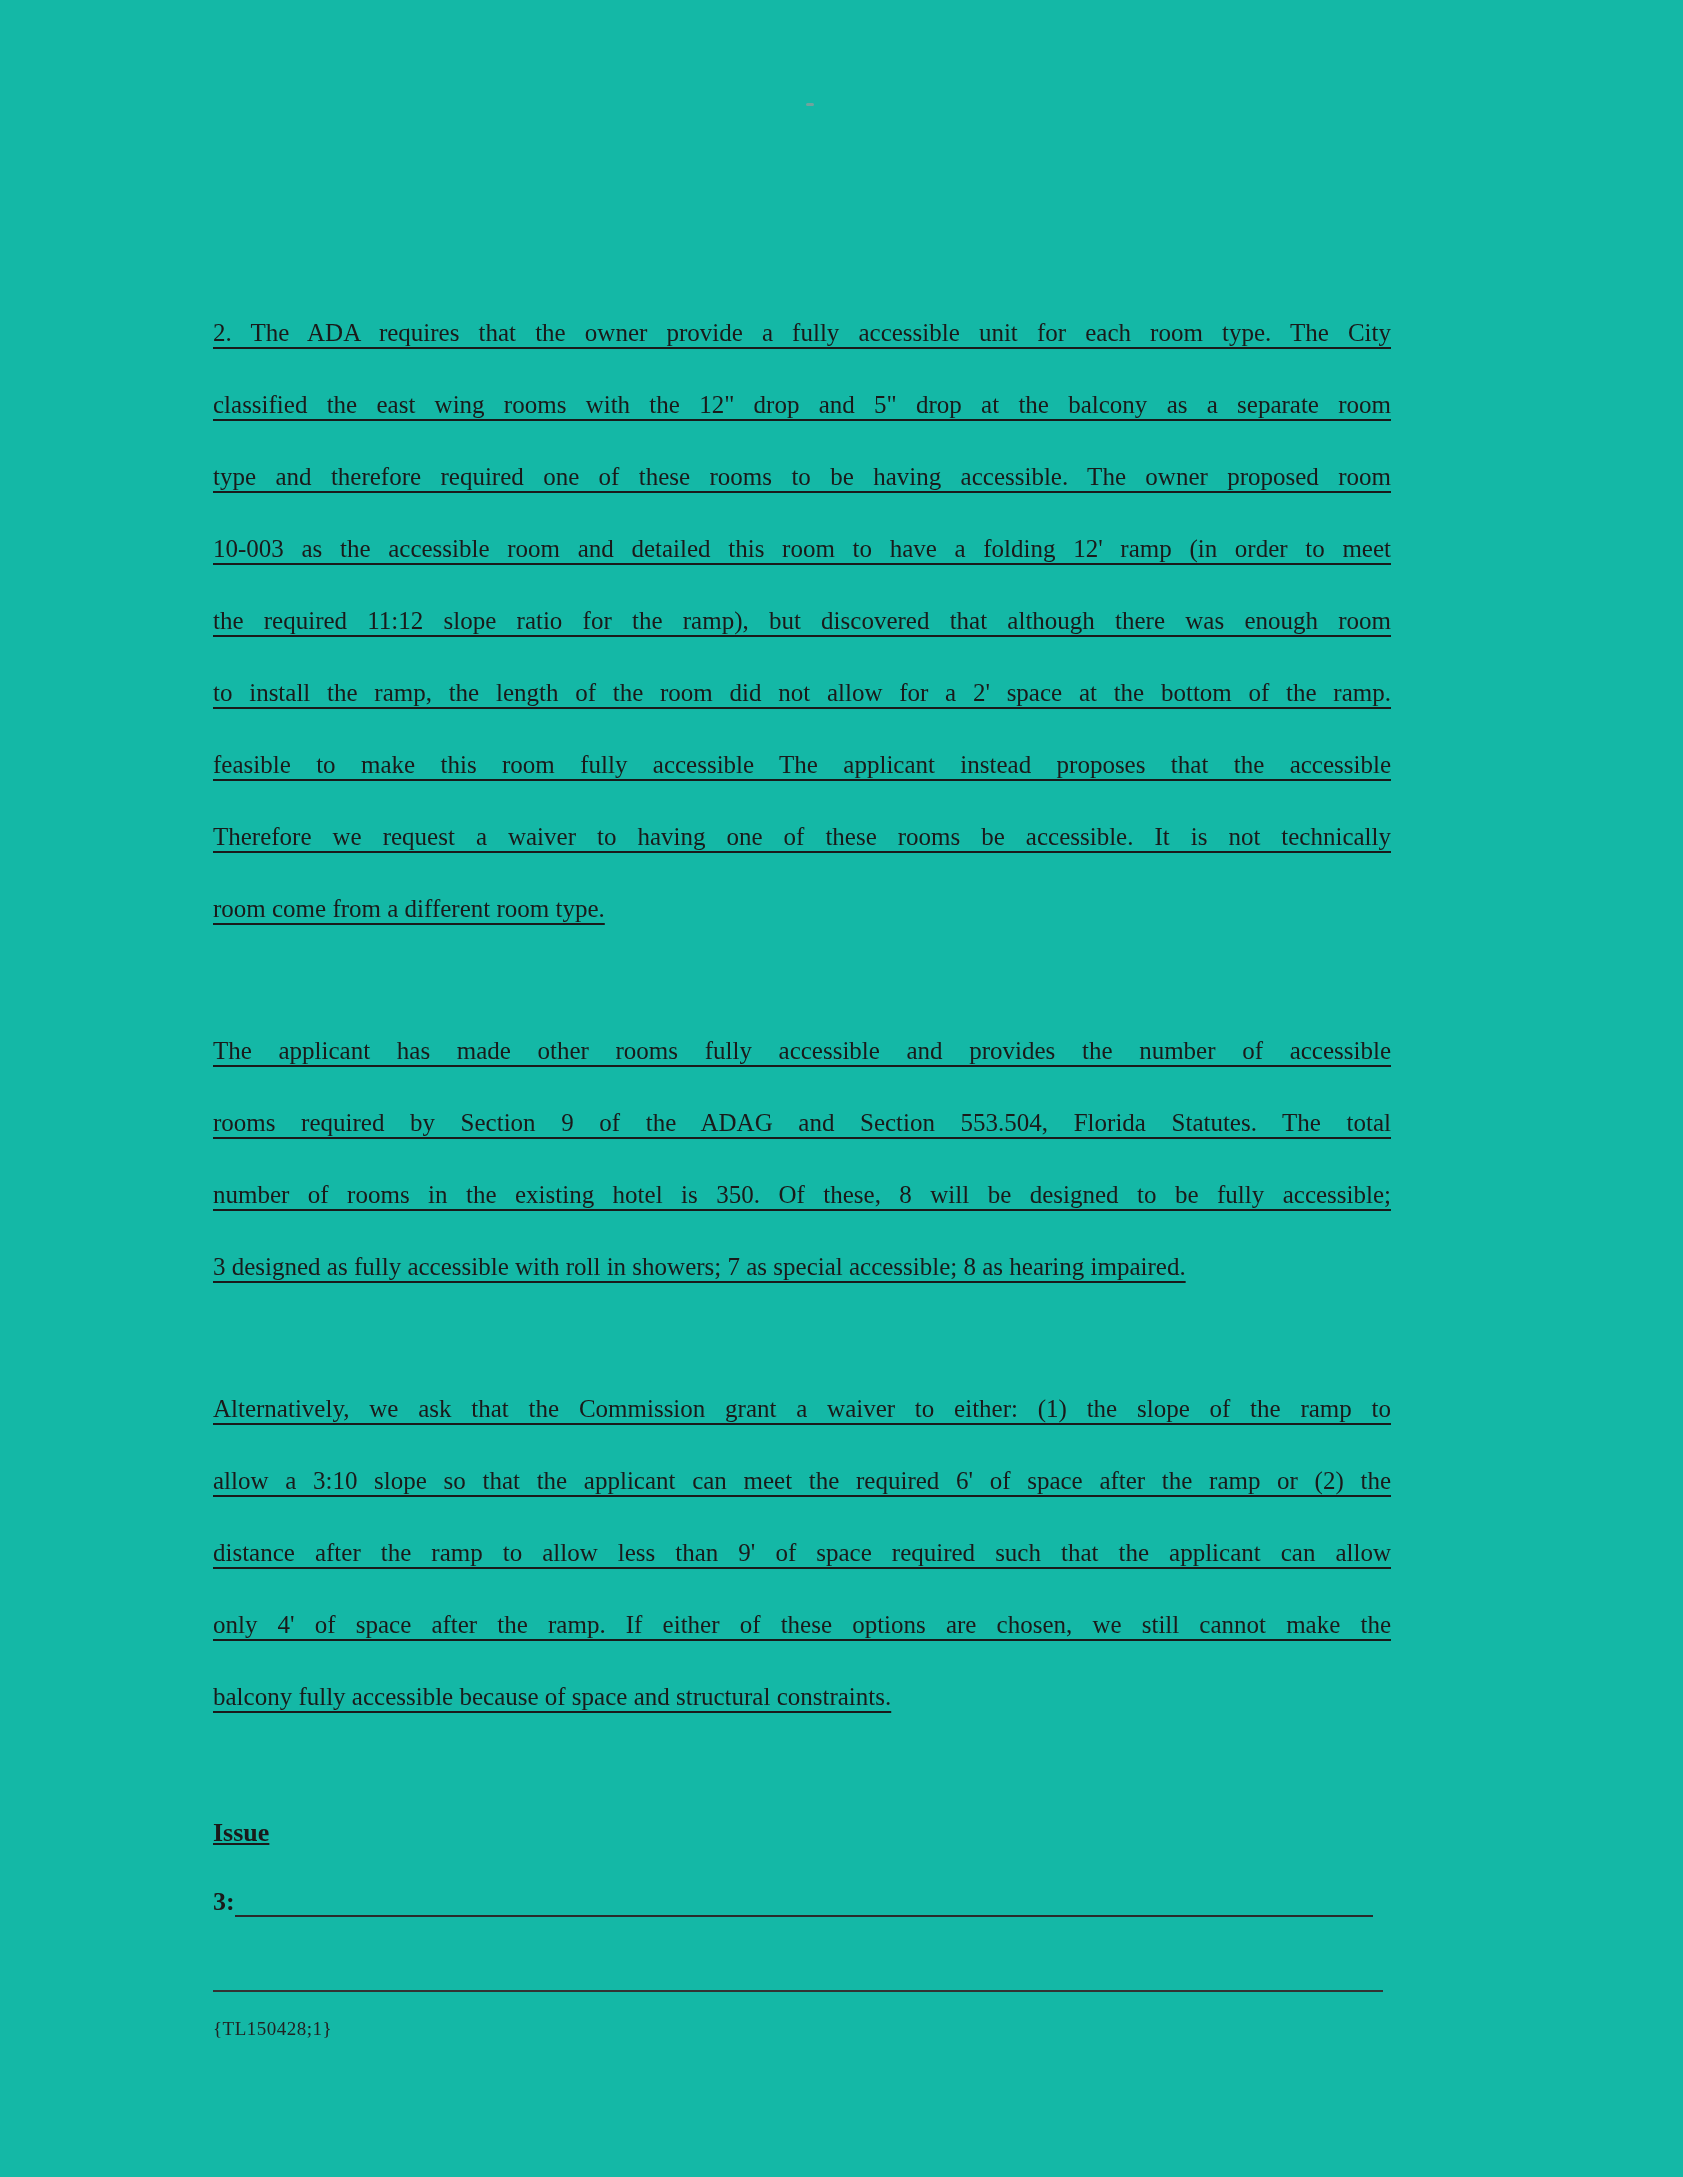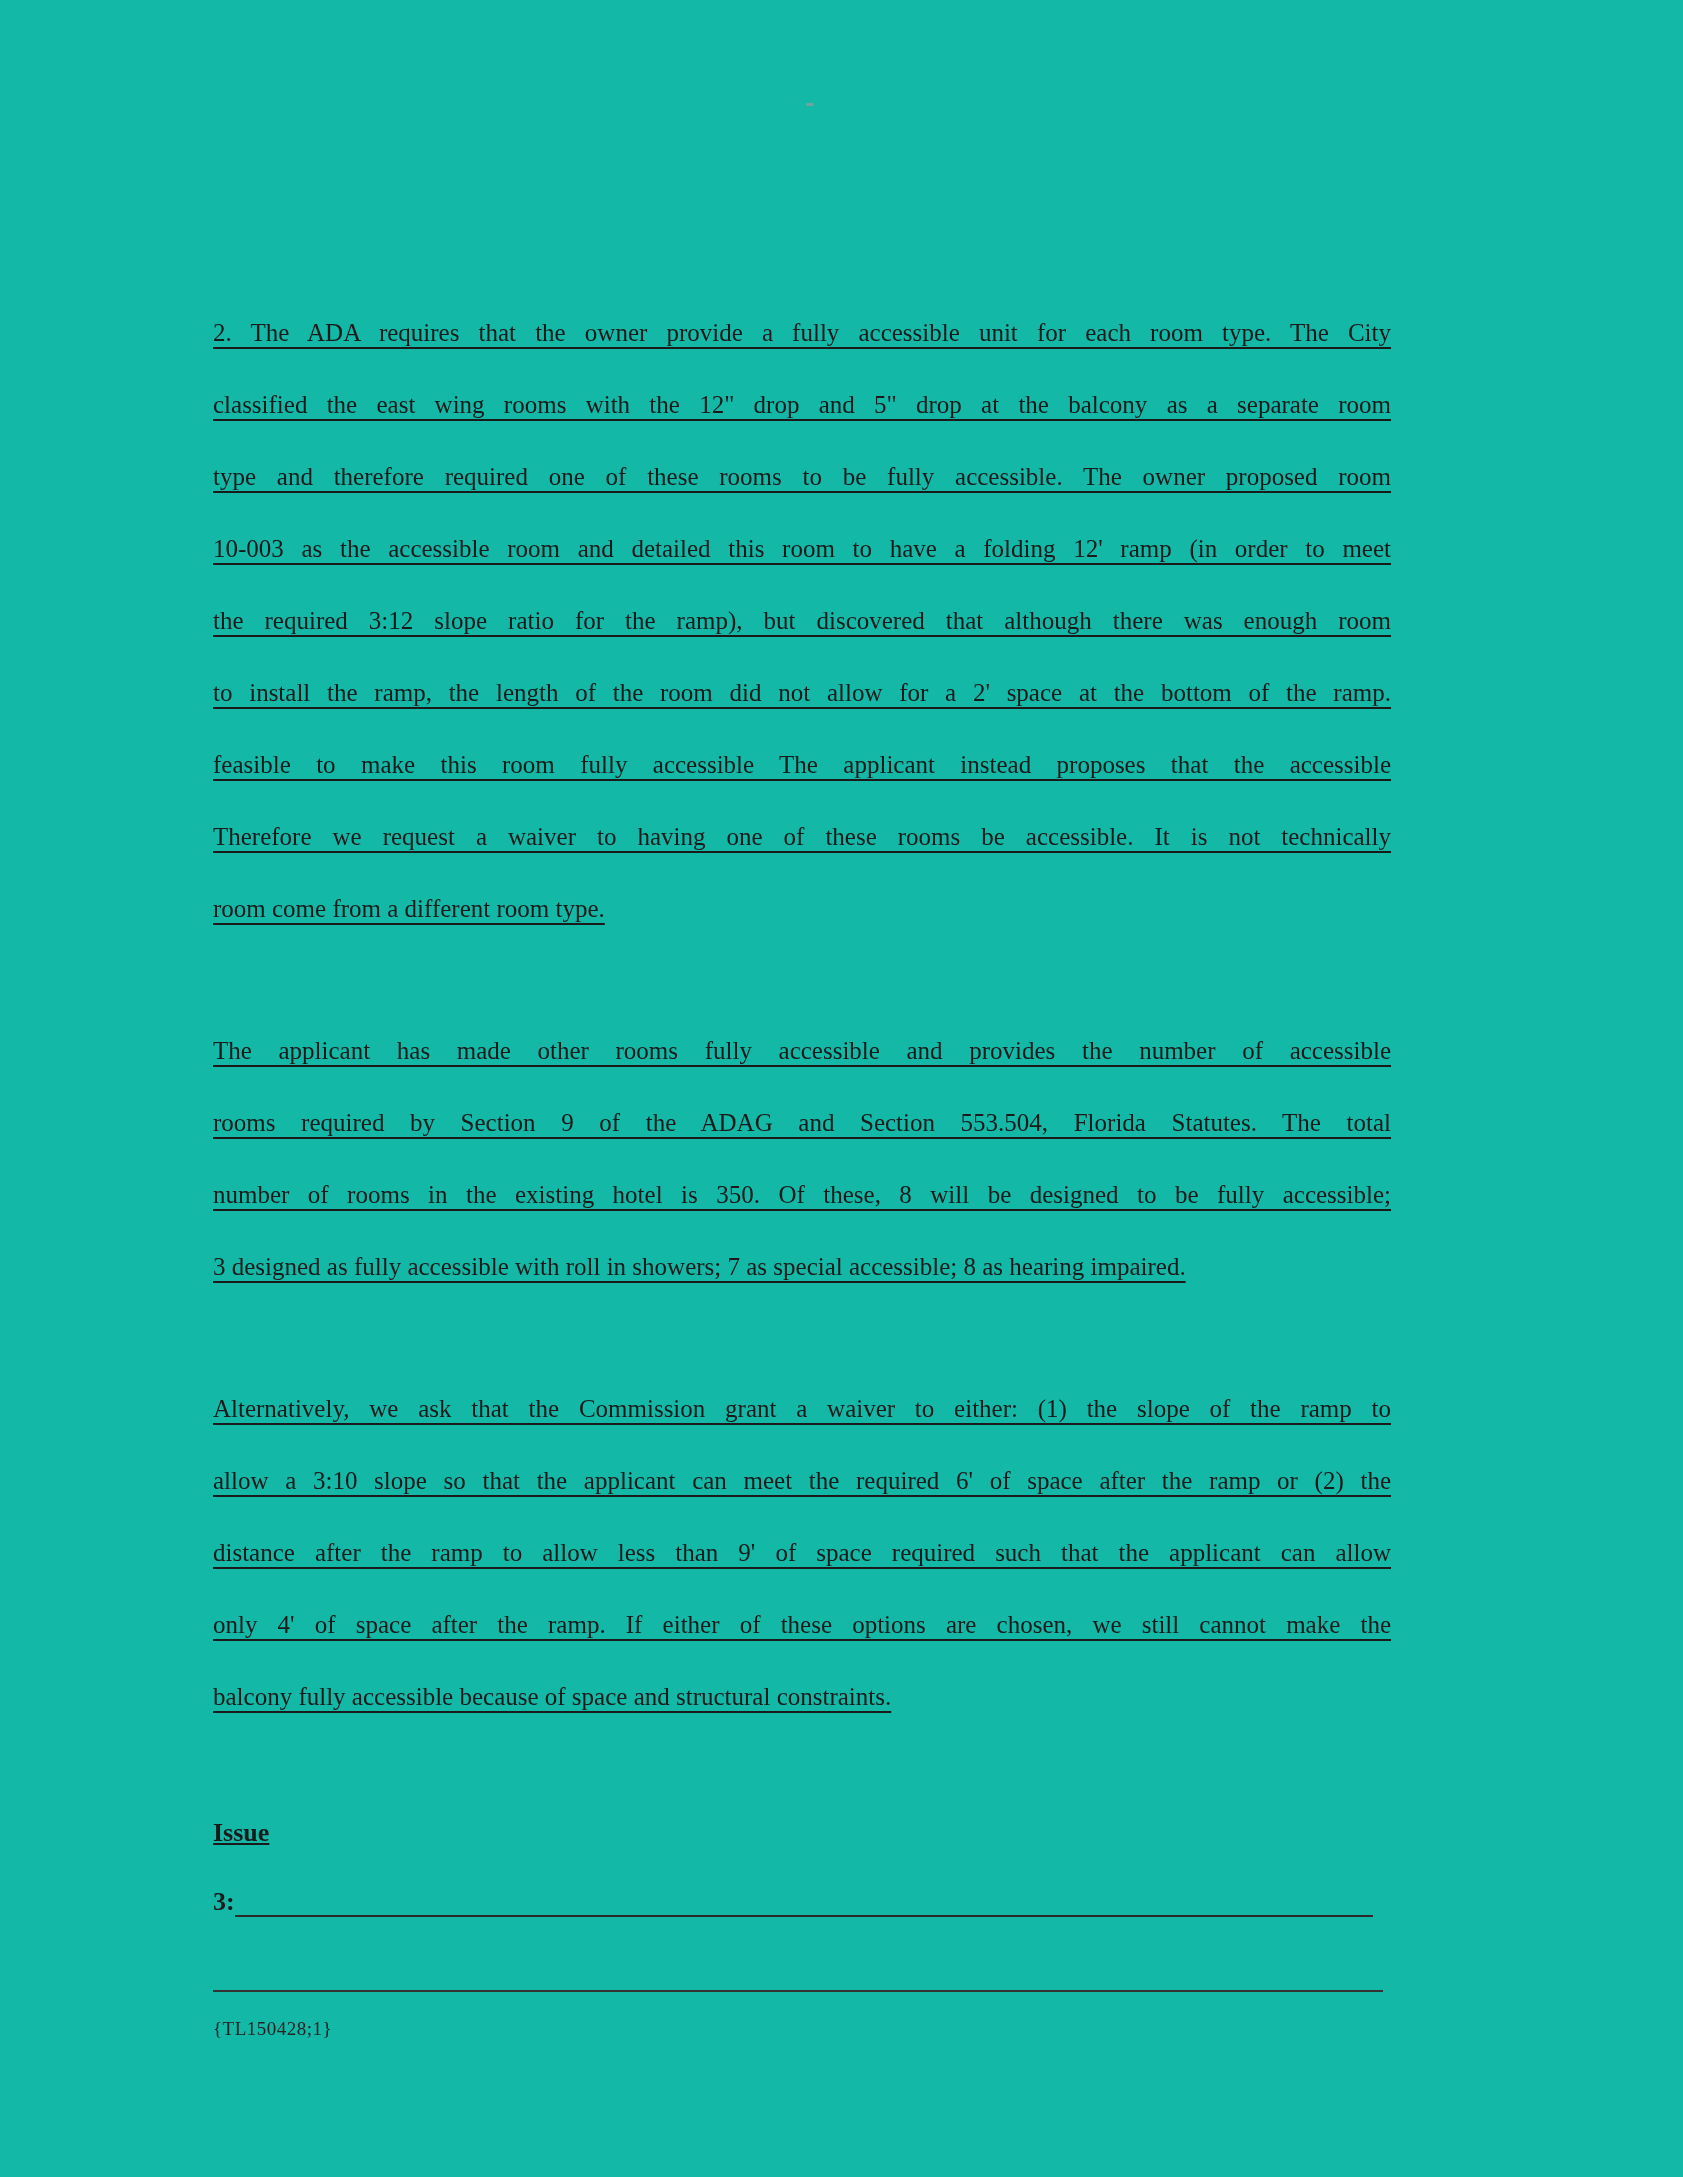--- a/index.html
+++ b/index.html
@@ -91,23 +91,23 @@
 
 <div class="page">
 
   <div class="scan-artifact"></div>
 
   <div class="text-block">
 
     <div class="paragraph">
       <div class="text-line">2. The ADA requires that the owner provide a fully accessible unit for each room type. The City</div>
       <div class="text-line">classified the east wing rooms with the 12" drop and 5" drop at the balcony as a separate room</div>
-      <div class="text-line">type and therefore required one of these rooms to be fully accessible. The owner proposed room</div>
+      <div class="text-line">type and therefore required one of these rooms to be having accessible. The owner proposed room</div>
       <div class="text-line">10-003 as the accessible room and detailed this room to have a folding 12' ramp (in order to meet</div>
-      <div class="text-line">the required 3:12 slope ratio for the ramp), but discovered that although there was enough room</div>
+      <div class="text-line">the required 11:12 slope ratio for the ramp), but discovered that although there was enough room</div>
       <div class="text-line">to install the ramp, the length of the room did not allow for a 2' space at the bottom of the ramp.</div>
       <div class="text-line">feasible to make this room fully accessible  The applicant instead proposes that the accessible</div>
       <div class="text-line">Therefore we request a waiver to having one of these rooms be accessible.  It is not technically</div>
       <div class="text-line last">room come from a different room type.</div>
     </div>
 
     <div class="paragraph">
       <div class="text-line">The applicant has made other rooms fully accessible and provides the number of accessible</div>
       <div class="text-line">rooms required by Section 9 of the ADAG and Section 553.504, Florida Statutes.   The total</div>
       <div class="text-line">number of rooms in the existing hotel is 350. Of these,  8 will be designed to be fully accessible;</div>

